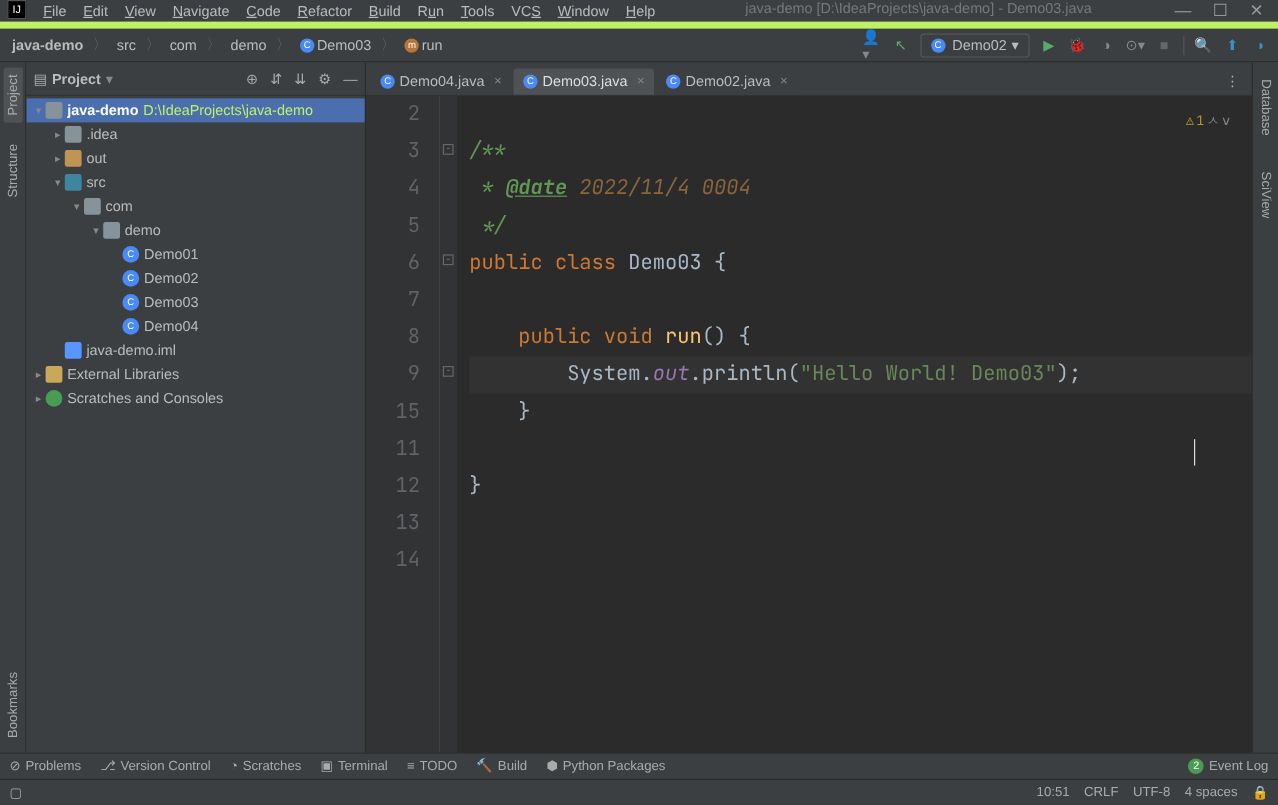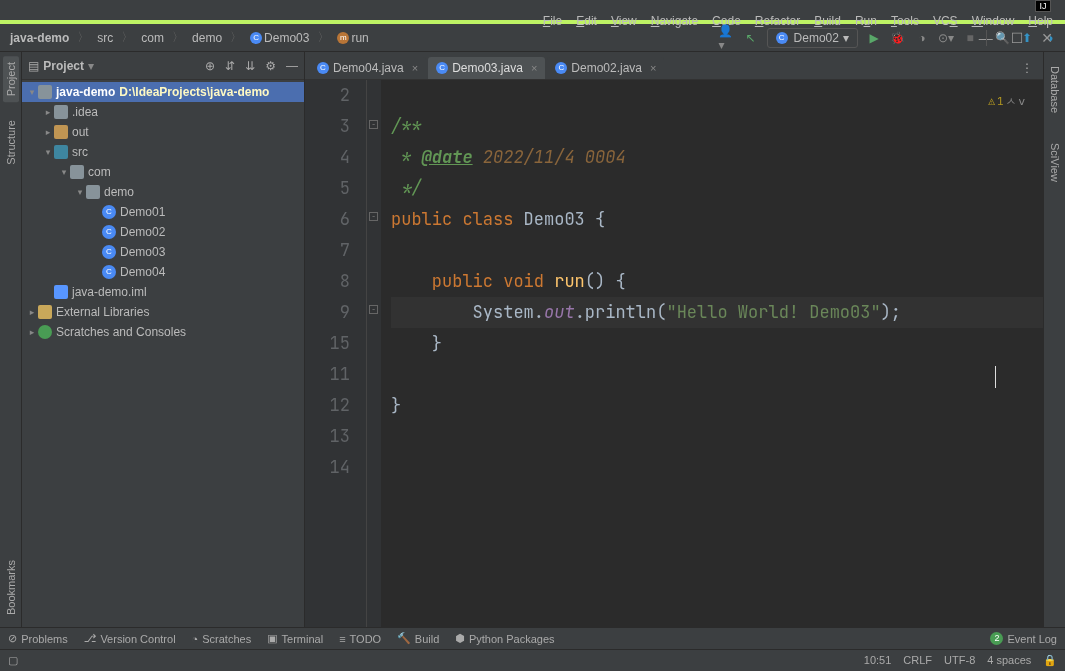--- a/index.html
+++ b/index.html
@@ -1,17 +1,17 @@
 <!DOCTYPE html>
 <html><head>
 <meta charset="utf-8">
 <style>
 * { margin:0; padding:0; box-sizing:border-box; }
 body { width:1065px; height:671px; background:#3c3f41; color:#bbb; font-family:"Segoe UI",Arial,sans-serif; font-size:12px; overflow:hidden; position:relative; }
-.titlebar { height:24px; background:#3c3f41; display:flex; align-items:flex-end; padding:0 6px; border-bottom:4px solid #bef264;flex-direction:column; }
+.titlebar { height:24px; background:#3c3f41; display:flex; align-items:flex-start; padding:0 6px; border-bottom:6px solid #bef264; }
 .titlebar .logo { width:16px; height:16px; background:#000; border:1px solid #555; margin-right:8px; display:flex; align-items:center; justify-content:center; font-size:9px; color:#fff; }
 .menubar { display:flex; gap:2px; }
 .menubar span { padding:2px 6px; cursor:default; }
 .menubar span u { text-decoration:underline; }
 .title-text { flex:1; text-align:center; color:#777; }
 .win-controls { display:flex; gap:18px; margin-right:6px; color:#999; font-size:14px; }
 .navbar { height:28px; background:#3c3f41; display:flex; align-items:center; padding:0 6px; border-bottom:1px solid #2b2b2b; }
 .breadcrumb { display:flex; align-items:center; gap:4px; }
 .breadcrumb .sep { color:#666; }
 .bc-item { padding:1px 4px; }
@@ -37,21 +37,21 @@
 .tw { display:inline-block; width:12px; text-align:center; color:#888; font-size:9px; }
 .ficon { display:inline-block; width:14px; height:14px; margin-right:4px; background:#6e9cbe; border-radius:2px; }
 .ficon.folder { background:#87939a; }
 .ficon.folder-o { background:#c09553; }
 .ficon.src { background:#3e86a0; }
 .ficon.pkg { background:#87939a; }
 .ficon.class { background:#4a8af4; border-radius:50%; font-size:8px; color:#fff; text-align:center; line-height:14px; }
 .ficon.iml { background:#5896ff; }
 .ficon.lib { background:#c9a85a; }
 .ficon.scratch { background:#499c54; border-radius:50%; }
-.path-hint { color:#fef9c3; margin-left:4px;font-weight:bold; }
+.path-hint { color:#bef264; margin-left:4px; }
 .editor-area { flex:1; display:flex; flex-direction:column; background:#2b2b2b; position:relative; }
 .tabs { height:28px; background:#3c3f41; display:flex; align-items:flex-end; border-bottom:1px solid #323232; padding-left:4px; }
 .tab { display:flex; align-items:center; gap:4px; padding:4px 8px; background:#3c3f41; color:#bbb; border-top-left-radius:3px; border-top-right-radius:3px; margin-right:2px; cursor:default; }
 .tab.active { background:#4e5254; color:#ddd; }
 .tab .close { color:#888; font-size:11px; margin-left:4px; }
 .tab .cicon { width:12px; height:12px; border-radius:50%; background:#4a8af4; color:#fff; font-size:8px; text-align:center; line-height:12px; }
 .tabs-more { margin-left:auto; margin-right:6px; color:#aaa; padding:4px; }
 .editor { flex:1; display:flex; font-family:"Consolas","JetBrains Mono",monospace; font-size:17px; line-height:31px; position:relative; }
 .gutter { width:62px; text-align:right; padding-right:16px; color:#606366; background:#313335; border-right:1px solid #444; user-select:none; position:relative; }
 .fold-strip { width:14px; background:#313335; position:relative; }
@@ -92,20 +92,21 @@
     <span><u>N</u>avigate</span>
     <span><u>C</u>ode</span>
     <span><u>R</u>efactor</span>
     <span><u>B</u>uild</span>
     <span>R<u>u</u>n</span>
     <span><u>T</u>ools</span>
     <span>VC<u>S</u></span>
     <span><u>W</u>indow</span>
     <span><u>H</u>elp</span>
   </div>
+  <div class="title-text">java-demo [D:\IdeaProjects\java-demo] - Demo03.java</div>
   <div class="win-controls">
     <span>—</span>
     <span>☐</span>
     <span>✕</span>
   </div>
 </div>
 
 <div class="navbar">
   <div class="breadcrumb">
     <span class="bc-item"><b>java-demo</b></span>

